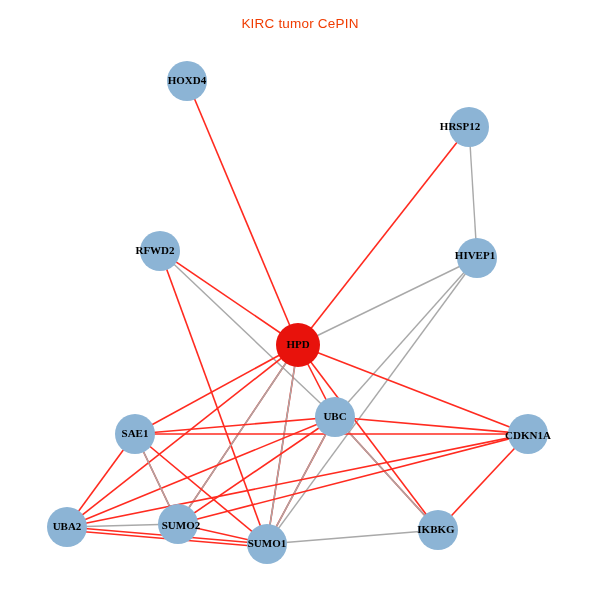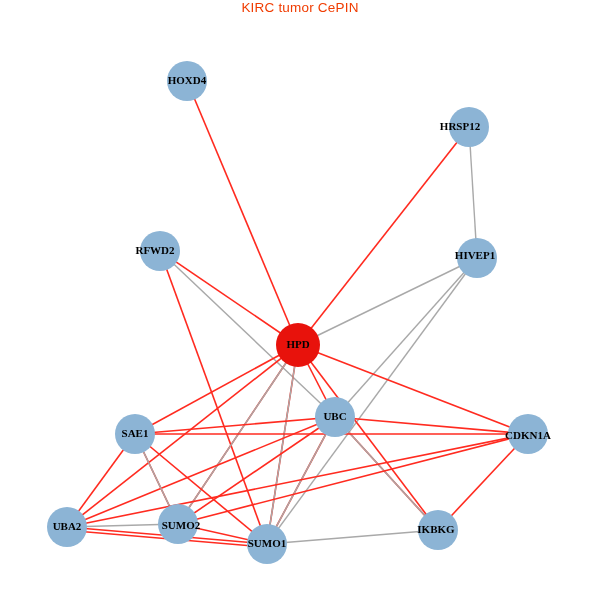--- a/index.html
+++ b/index.html
@@ -15,21 +15,21 @@
   }
   #canvas-wrap {
     position: relative;
     width: 600px;
     height: 600px;
     background: #ffffff;
   }
   #net-title {
     position: absolute;
     left: 0;
-    top: 0;
+    top: 16px;
     width: 600px;
     text-align: center;
     font-family: "Liberation Sans", sans-serif;
     font-size: 13.5px;
     font-weight: normal;
     color: #F03C02;
     letter-spacing: 0.2px;
     white-space: nowrap;
   }
   svg#graph {

